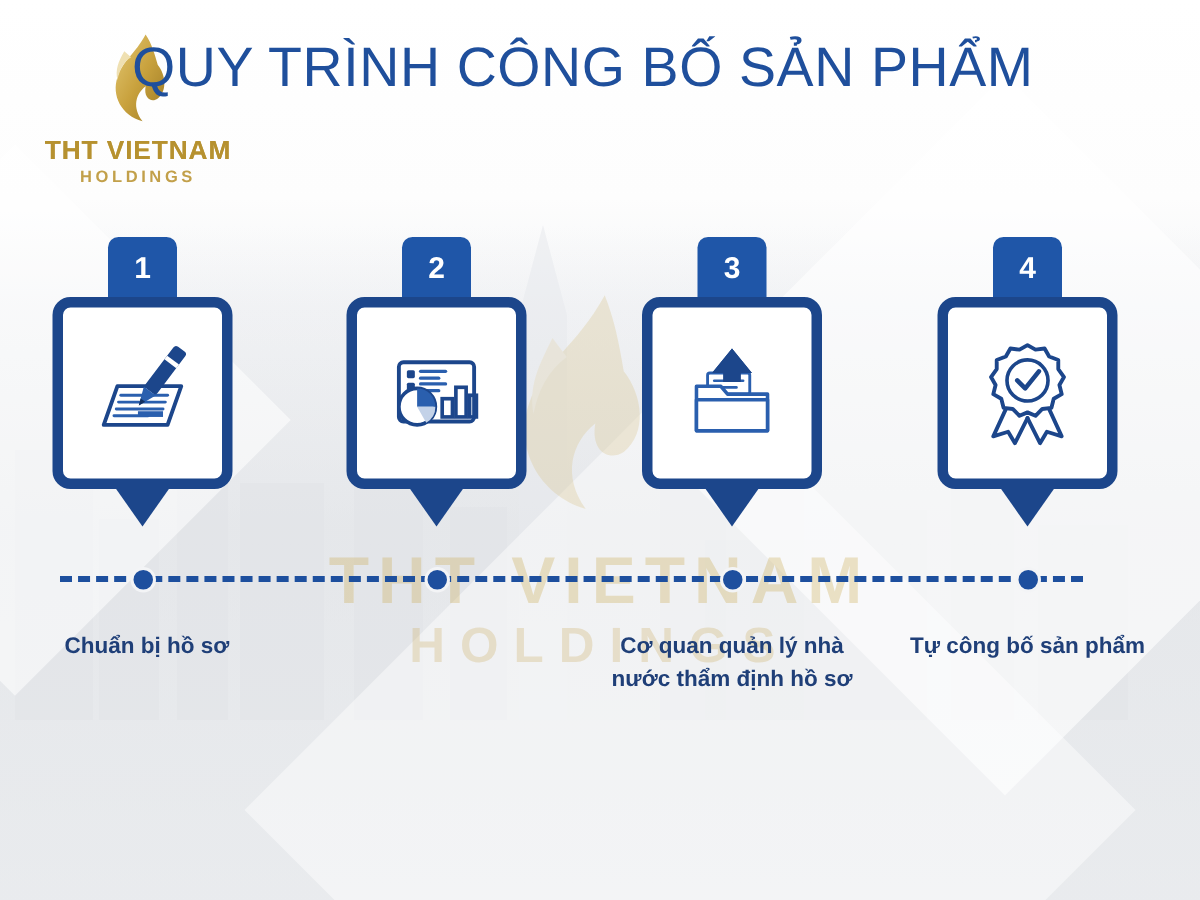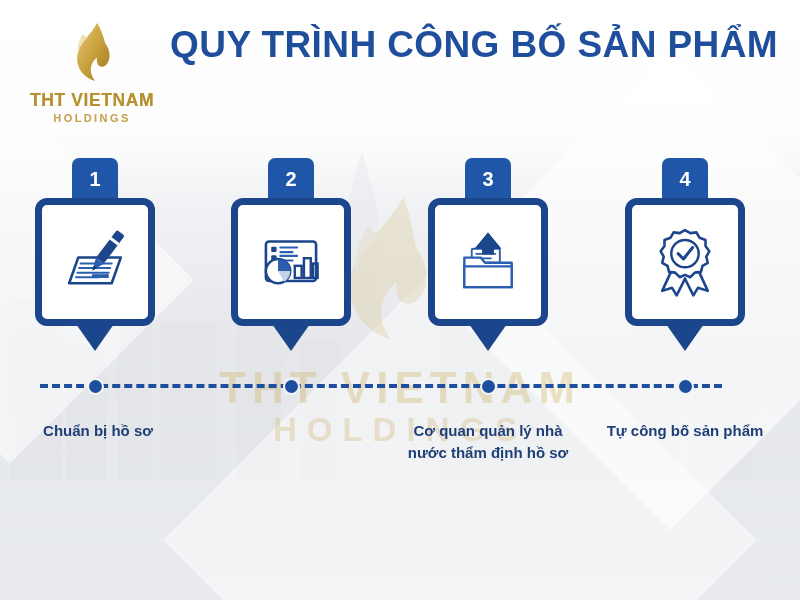--- a/index.html
+++ b/index.html
@@ -108,25 +108,24 @@
     margin-top: 1px;
   }
 
   
   .title {
     position: absolute;
     left: 88px;
     top: 24px;
     width: 690px;
     font-size: 37px;
-    font-weight: 700;
+    font-weight: 400;
     letter-spacing: .4px;
     color: #1f4f9c;
     white-space: nowrap;
-    text-align: right;
   }
 
   
   .steps { position: absolute; left: 0; top: 0; width: 800px; height: 600px; }
 
   .step { position: absolute; top: 158px; width: 160px; }
 
   .num-tab {
     position: relative;
     margin: 0 auto;

